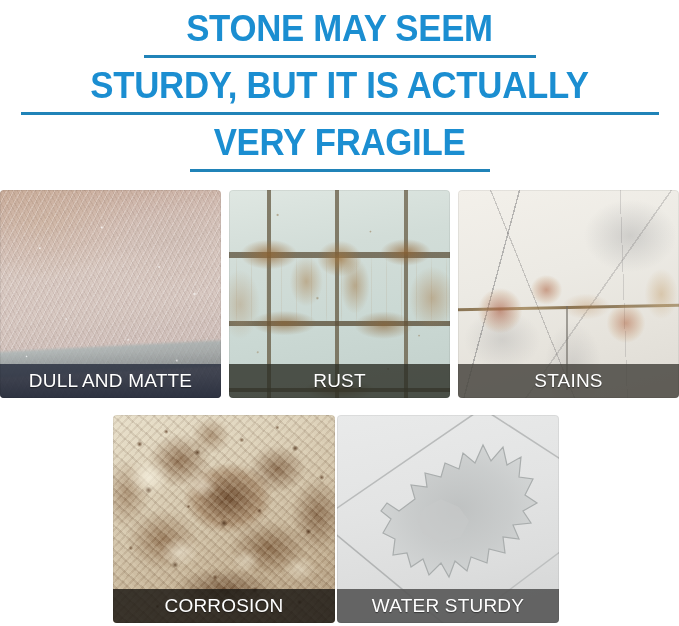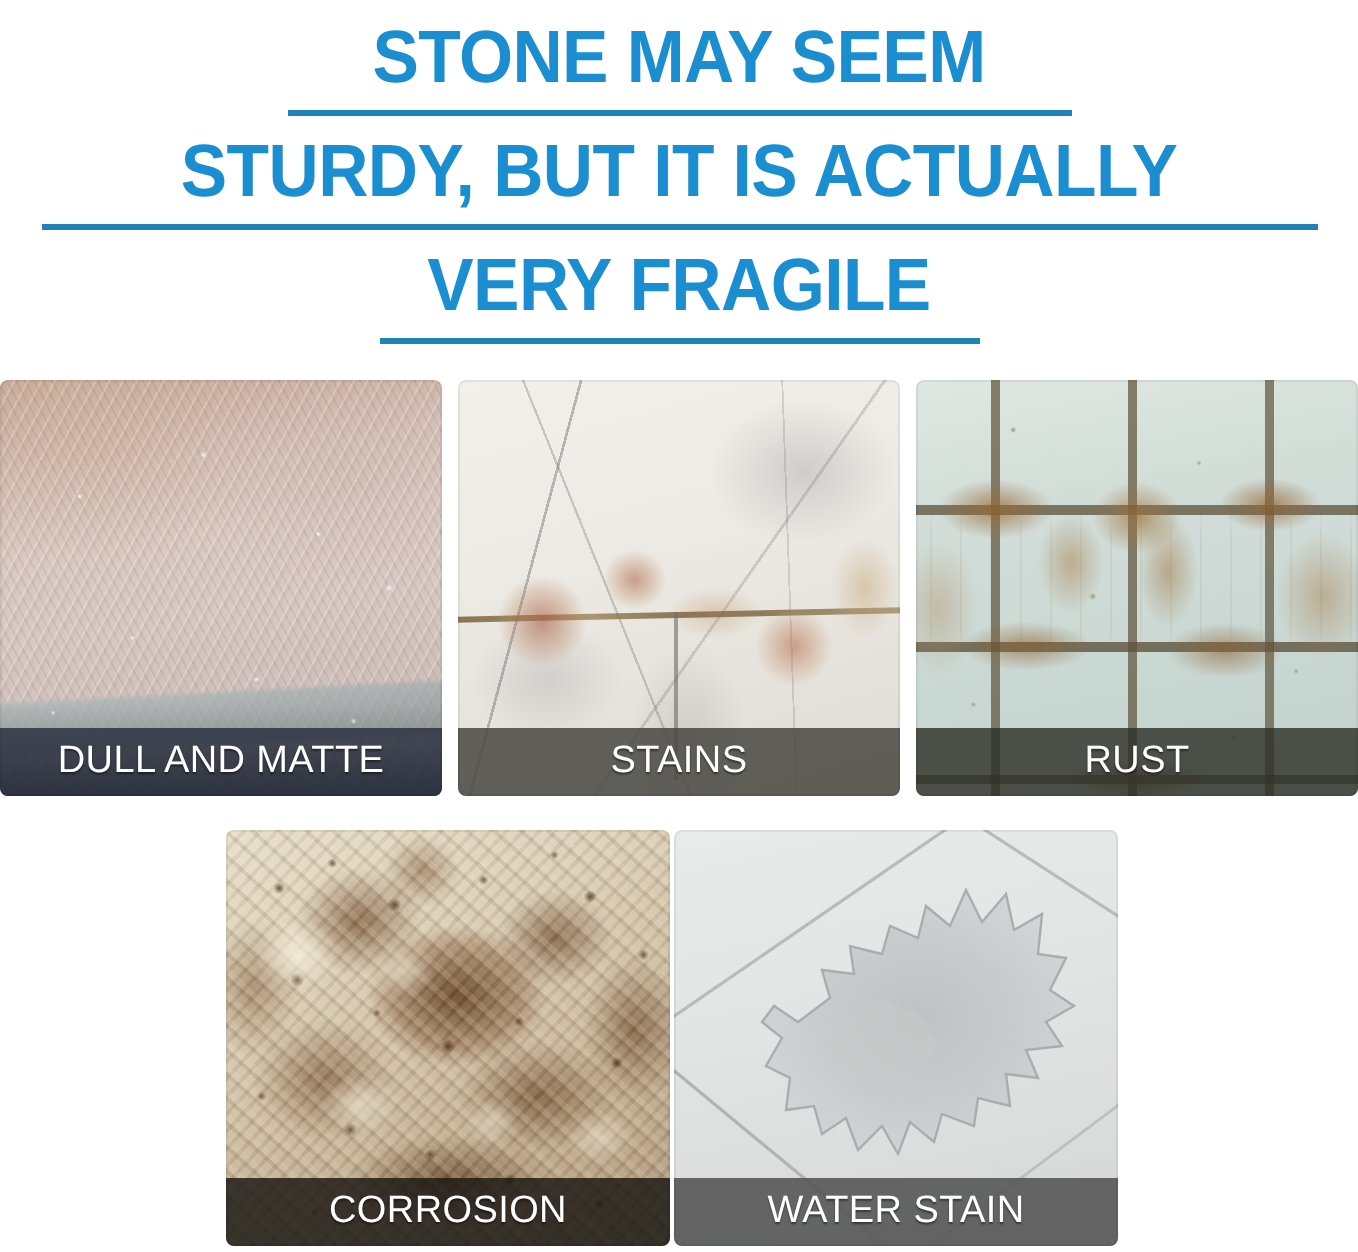--- a/index.html
+++ b/index.html
@@ -352,38 +352,38 @@
 
     <div class="tile">
       <div class="photo ph-dull">
         <div class="dull-edge"></div>
       </div>
       <div class="caption cap-dark">DULL AND MATTE</div>
       <div class="tile-shadow"></div>
     </div>
 
     <div class="tile">
+      <div class="photo ph-rust">
+        <div class="rust-grid"></div>
+        <div class="rust-stain"></div>
+        <div class="rust-drip"></div>
+        <div class="rust-speck"></div>
+      </div>
+      <div class="caption cap-olive">RUST</div>
+      <div class="tile-shadow"></div>
+    </div>
+
+    <div class="tile">
       <div class="photo ph-stains">
         <div class="stain-vein"></div>
         <div class="stain-crack"></div>
         <div class="stain-crack2"></div>
         <div class="stain-blots"></div>
       </div>
       <div class="caption cap-grey">STAINS</div>
-      <div class="tile-shadow"></div>
-    </div>
-
-    <div class="tile">
-      <div class="photo ph-rust">
-        <div class="rust-grid"></div>
-        <div class="rust-stain"></div>
-        <div class="rust-drip"></div>
-        <div class="rust-speck"></div>
-      </div>
-      <div class="caption cap-olive">RUST</div>
       <div class="tile-shadow"></div>
     </div>
 
   </div>
 
   <div class="row row-bottom">
 
     <div class="tile">
       <div class="photo ph-corr">
         <div class="corr-blob"></div>
@@ -417,19 +417,19 @@
             <path fill="url(#wg)" stroke="#a9adad" stroke-width="1.2" d="M62,96 L50,88 L44,96 L54,104 L46,118 L58,124 L56,140 L70,138
                  L74,152 L86,144 L92,160 L104,148 L112,162 L118,146 L130,156
                  L134,142 L150,148 L152,134 L168,138 L166,122 L182,124 L176,110
                  L194,108 L186,96 L200,88 L188,80 L196,64 L182,62 L184,42 L170,50
                  L166,32 L154,46 L146,30 L138,48 L126,38 L122,54 L108,48 L104,62
                  L88,58 L90,72 L74,70 L78,84 Z"></path>
             <path fill="#c8cbcb" opacity="0.55" d="M88,92 L104,84 L122,92 L132,106 L124,122 L104,128 L86,118 L80,104 Z"></path>
           </svg>
         </div>
       </div>
-      <div class="caption cap-slate">WATER STAIN</div>
+      <div class="caption cap-slate">WATER STURDY</div>
       <div class="tile-shadow"></div>
     </div>
 
   </div>
 
 </div>
 
 </body></html>

